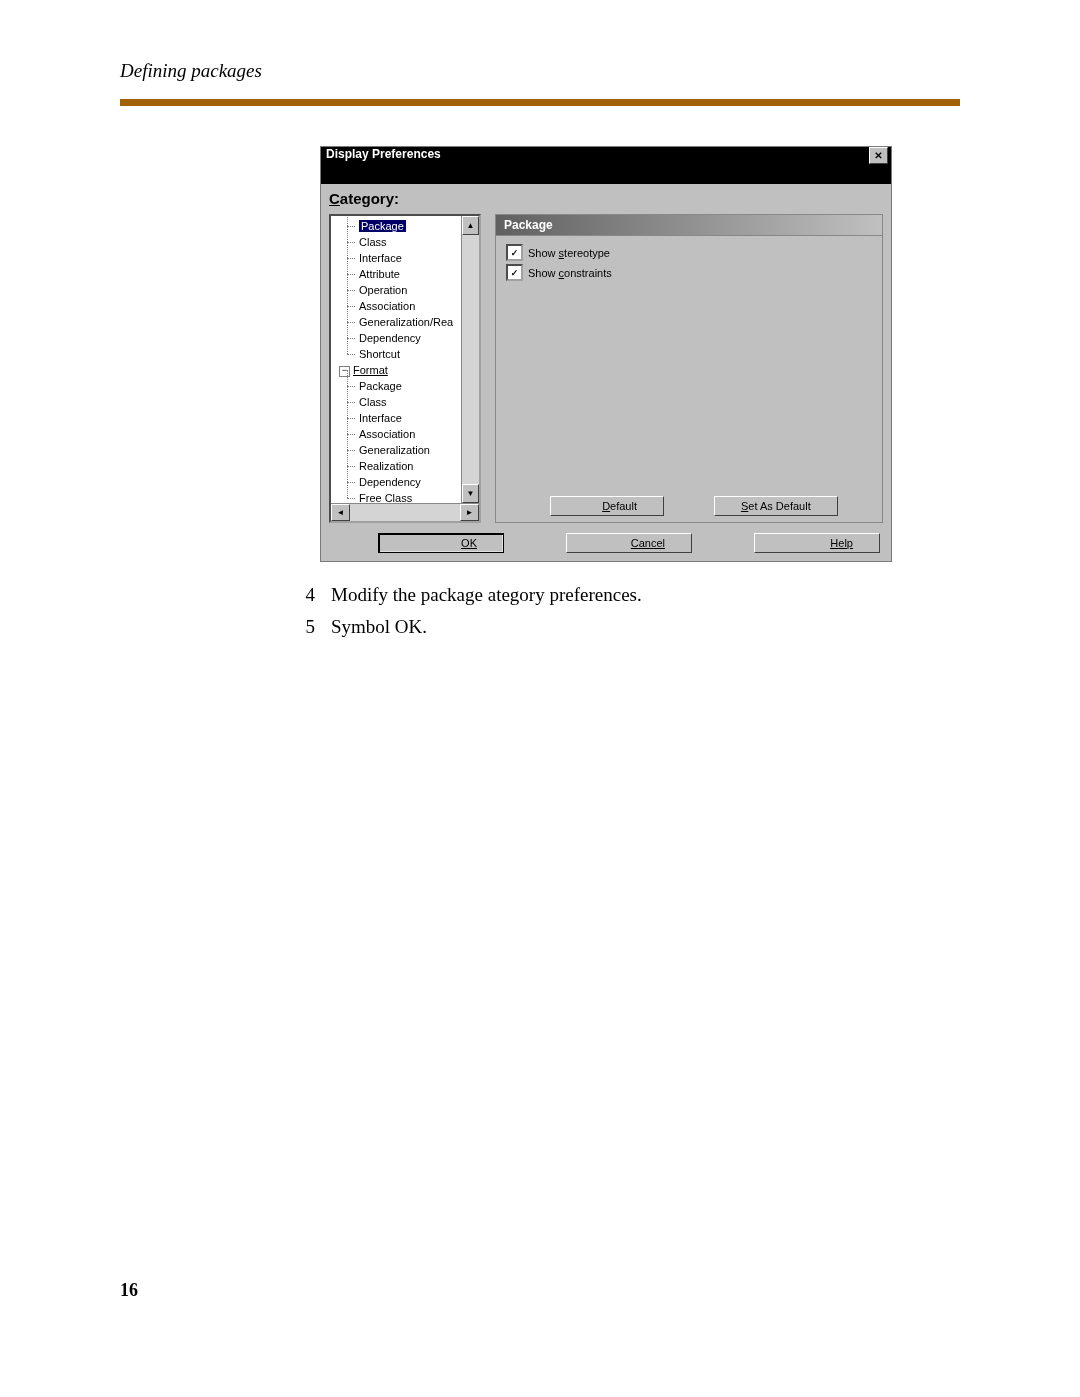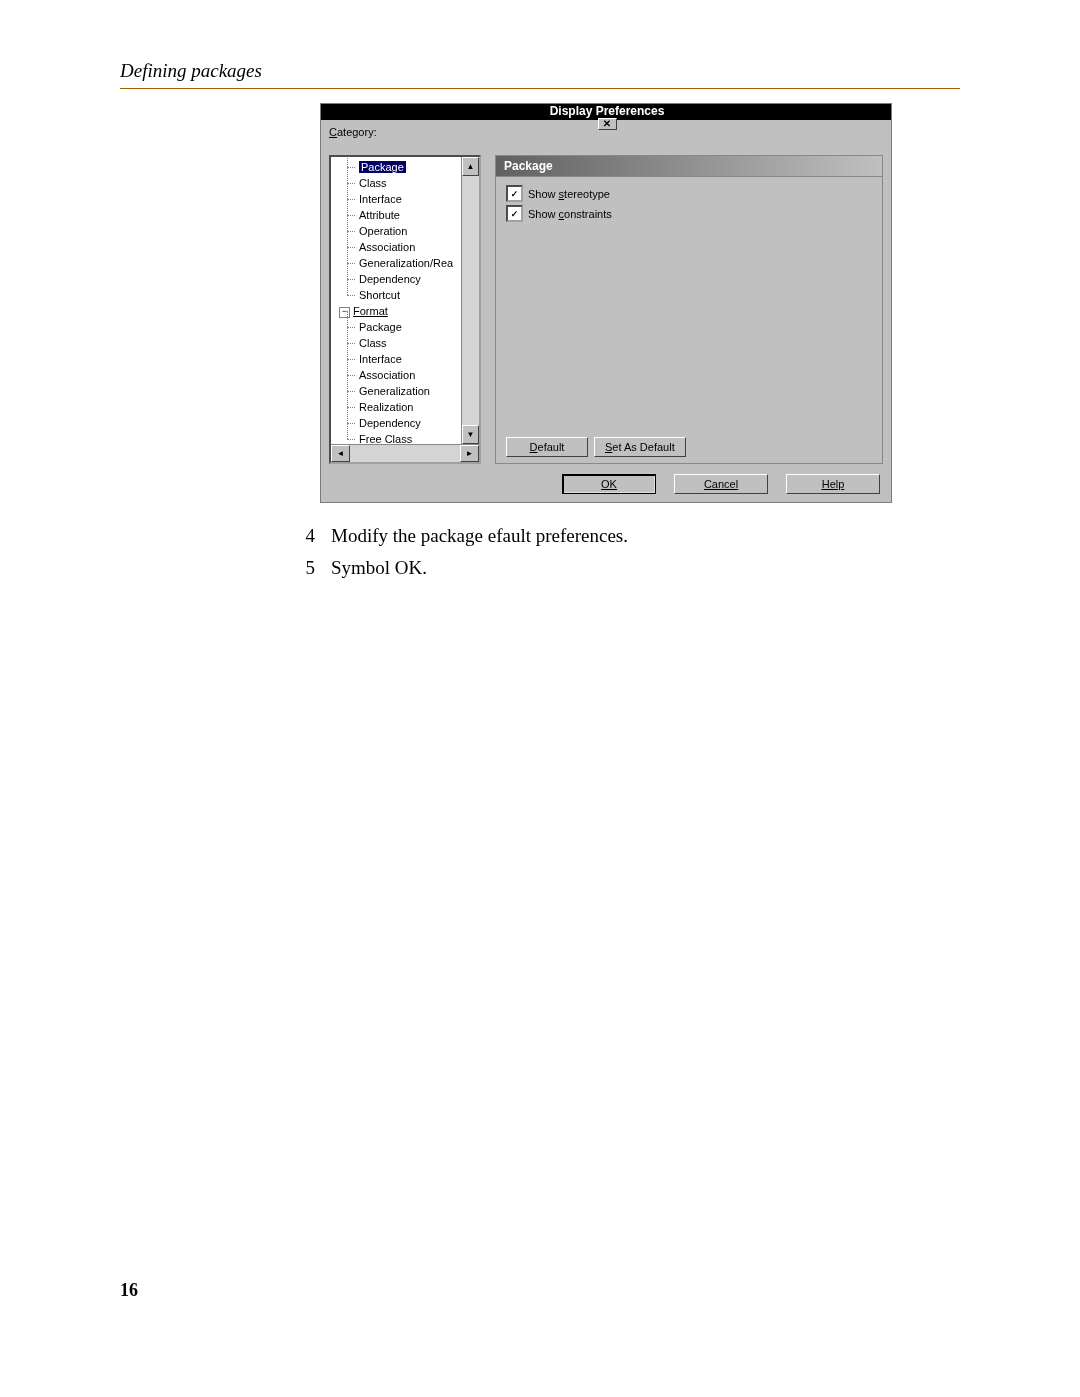--- a/index.html
+++ b/index.html
@@ -12,65 +12,65 @@
   .page{
     padding:60px 120px 60px 120px;
     box-sizing:border-box;
     width:1080px;
     height:1397px;
     position:relative;
   }
   .section-header{
     font-style:italic;
     font-size:19px;
-    border-bottom:1px solid #a16207;
-    padding-bottom:6px;
-    margin-bottom:14px;
+    border-bottom:7px solid #a16207;
+    padding-bottom:17px;
+    margin-bottom:40px;
   }
   .intro-text{
     font-size:19px;
     margin:0 0 18px 200px;
   }
   .screenshot{
     margin-left:200px;
     width:570px;
     font-family:Tahoma,Arial,sans-serif;
     border:1px solid #7a7a7a;
   }
   .titlebar{
     display:flex;
-    align-items:center;
+    align-items:flex-start;
     background:#000;
     color:#fff;
     font-size:12px;
     font-weight:bold;
-    height:16px;
+    height:37px;
     padding:0 3px 0 5px;
-    flex-direction:column;
   }
   .titlebar-text{flex:1;}
   .close-btn{
     width:17px;height:15px;
     background:#c0c0c0;
     border:1px solid #fff;
     border-right-color:#404040;
     border-bottom-color:#404040;
     color:#000;
     font-size:10px;
     font-weight:bold;
     display:flex;align-items:center;justify-content:center;
     line-height:1;
   }
   .dlg-body{
     background:#c0c0c0;
     padding:6px 8px 8px 8px;
   }
   .cat-label{
-    font-size:11px;
-    margin-bottom:17px;
+    font-size:15px;
+    margin-bottom:7px;
+    font-weight:bold;
   }
   .cat-label u{text-decoration:underline;}
   .mid-row{
     display:flex;
     gap:14px;
     align-items:stretch;
   }
   .tree-frame{
     width:148px;
     height:305px;
@@ -189,24 +189,25 @@
     position:absolute;
     bottom:6px;left:10px;
     display:flex;gap:6px;
   }
   .winbtn{
     background:#c0c0c0;
     border:1px solid #fff;
     border-right-color:#404040;
     border-bottom-color:#404040;
     font-size:11px;
-    padding:3px 10px;
+    padding:3px 26px;
     min-width:60px;
-    text-align:center;
+    text-align:right;
     box-shadow:1px 1px 0 #000 inset, -1px -1px 0 #dfdfdf inset;
+    margin-left:44px;
   }
   .winbtn.plain{
     box-shadow:none;
   }
   .dlg-buttons{
     display:flex;
     justify-content:flex-end;
     gap:18px;
     padding:10px 3px 0 0;
     text-decoration:underline;
@@ -300,21 +301,21 @@
         <div class="winbtn" style="border:1px solid #000;">OK</div>
         <div class="winbtn plain">Cancel</div>
         <div class="winbtn plain"><u>H</u>elp</div>
       </div>
     </div>
   </div>
 
   <div class="steps">
     <div class="step-row">
       <div class="step-num">4</div>
-      <div>Modify the package efault preferences.</div>
+      <div>Modify the package ategory preferences.</div>
     </div>
     <div class="step-row">
       <div class="step-num">5</div>
       <div>Symbol OK.</div>
     </div>
   </div>
 
   <div class="page-num">16</div>
 </div>
 

